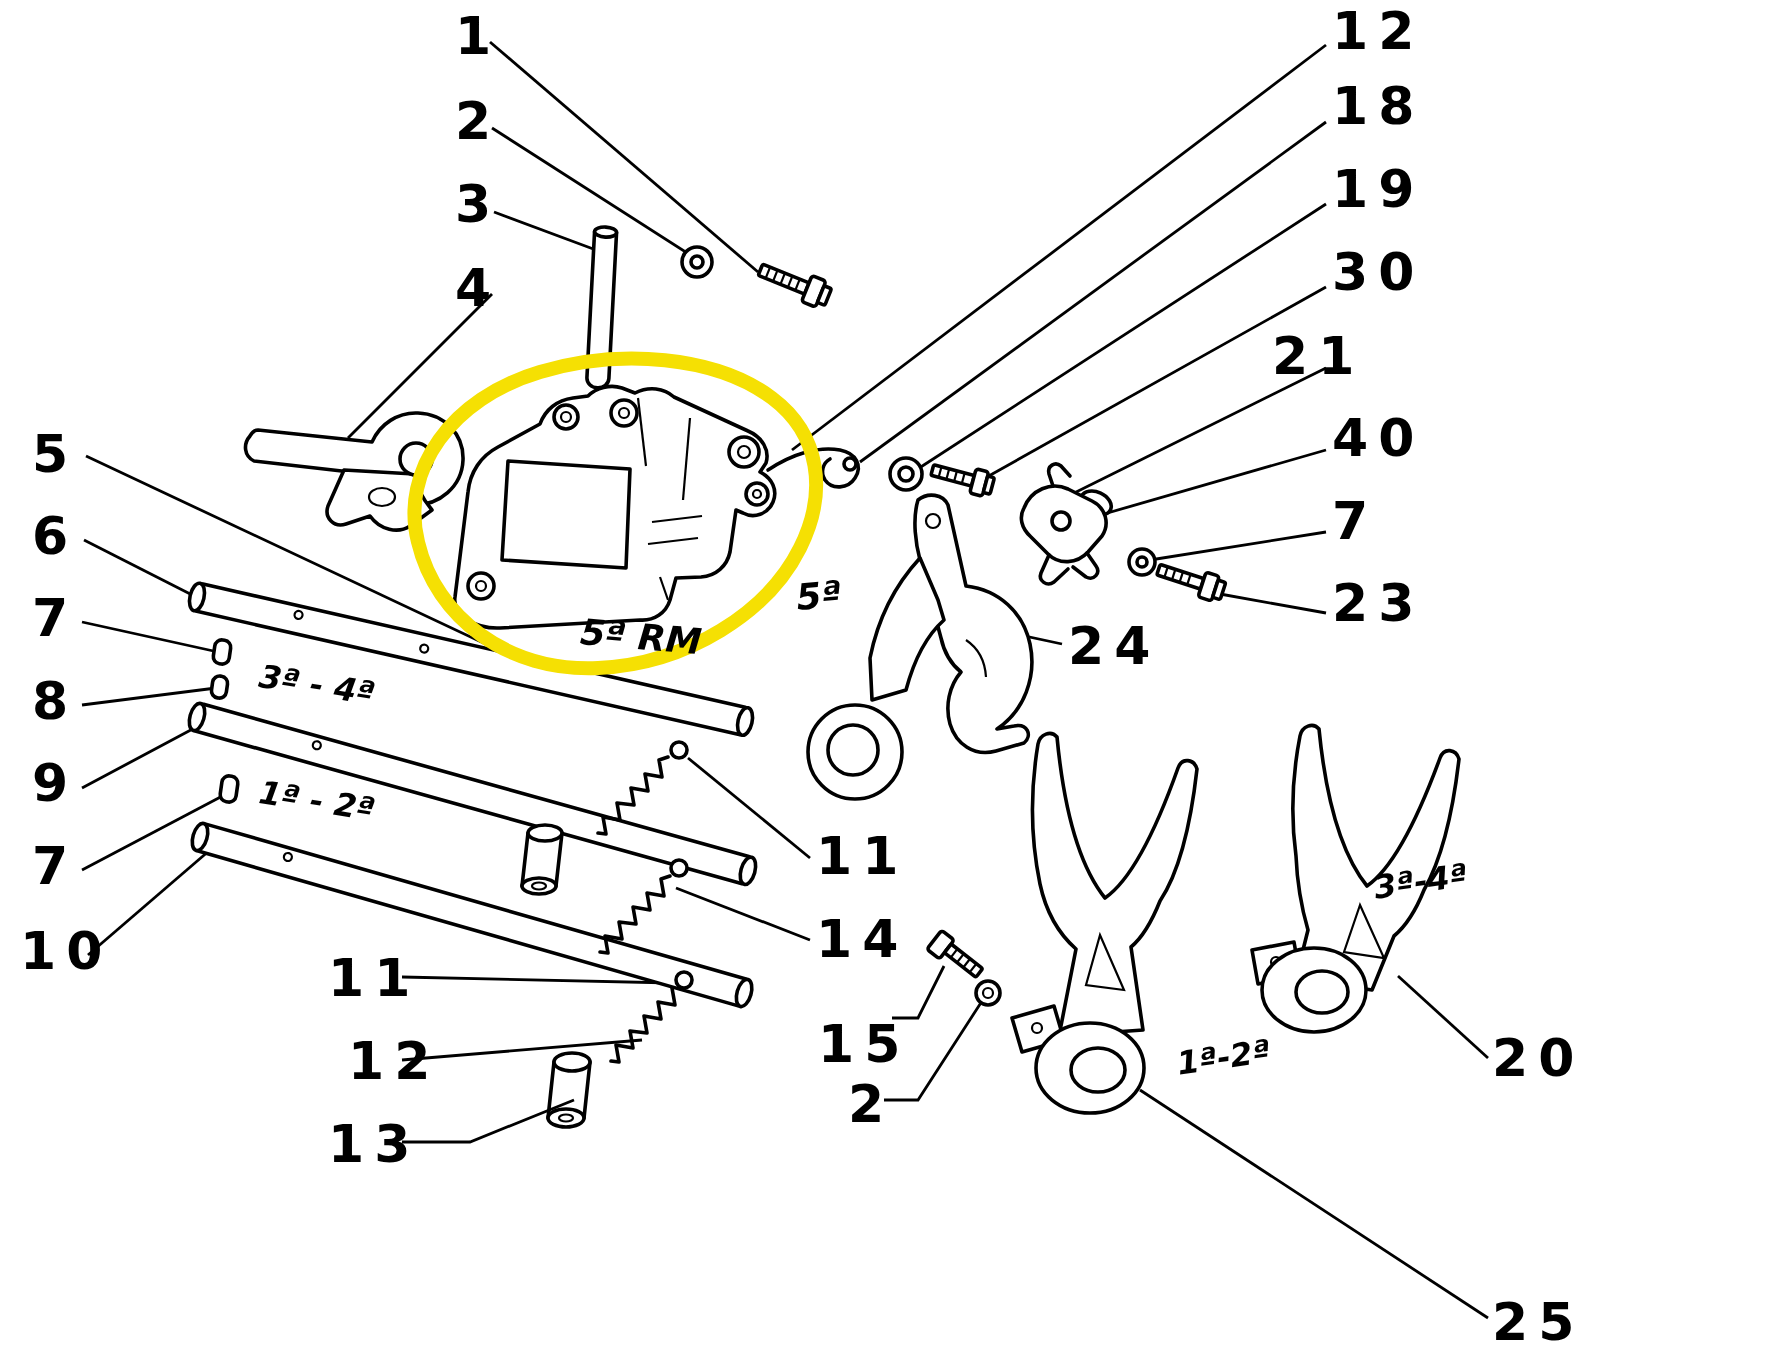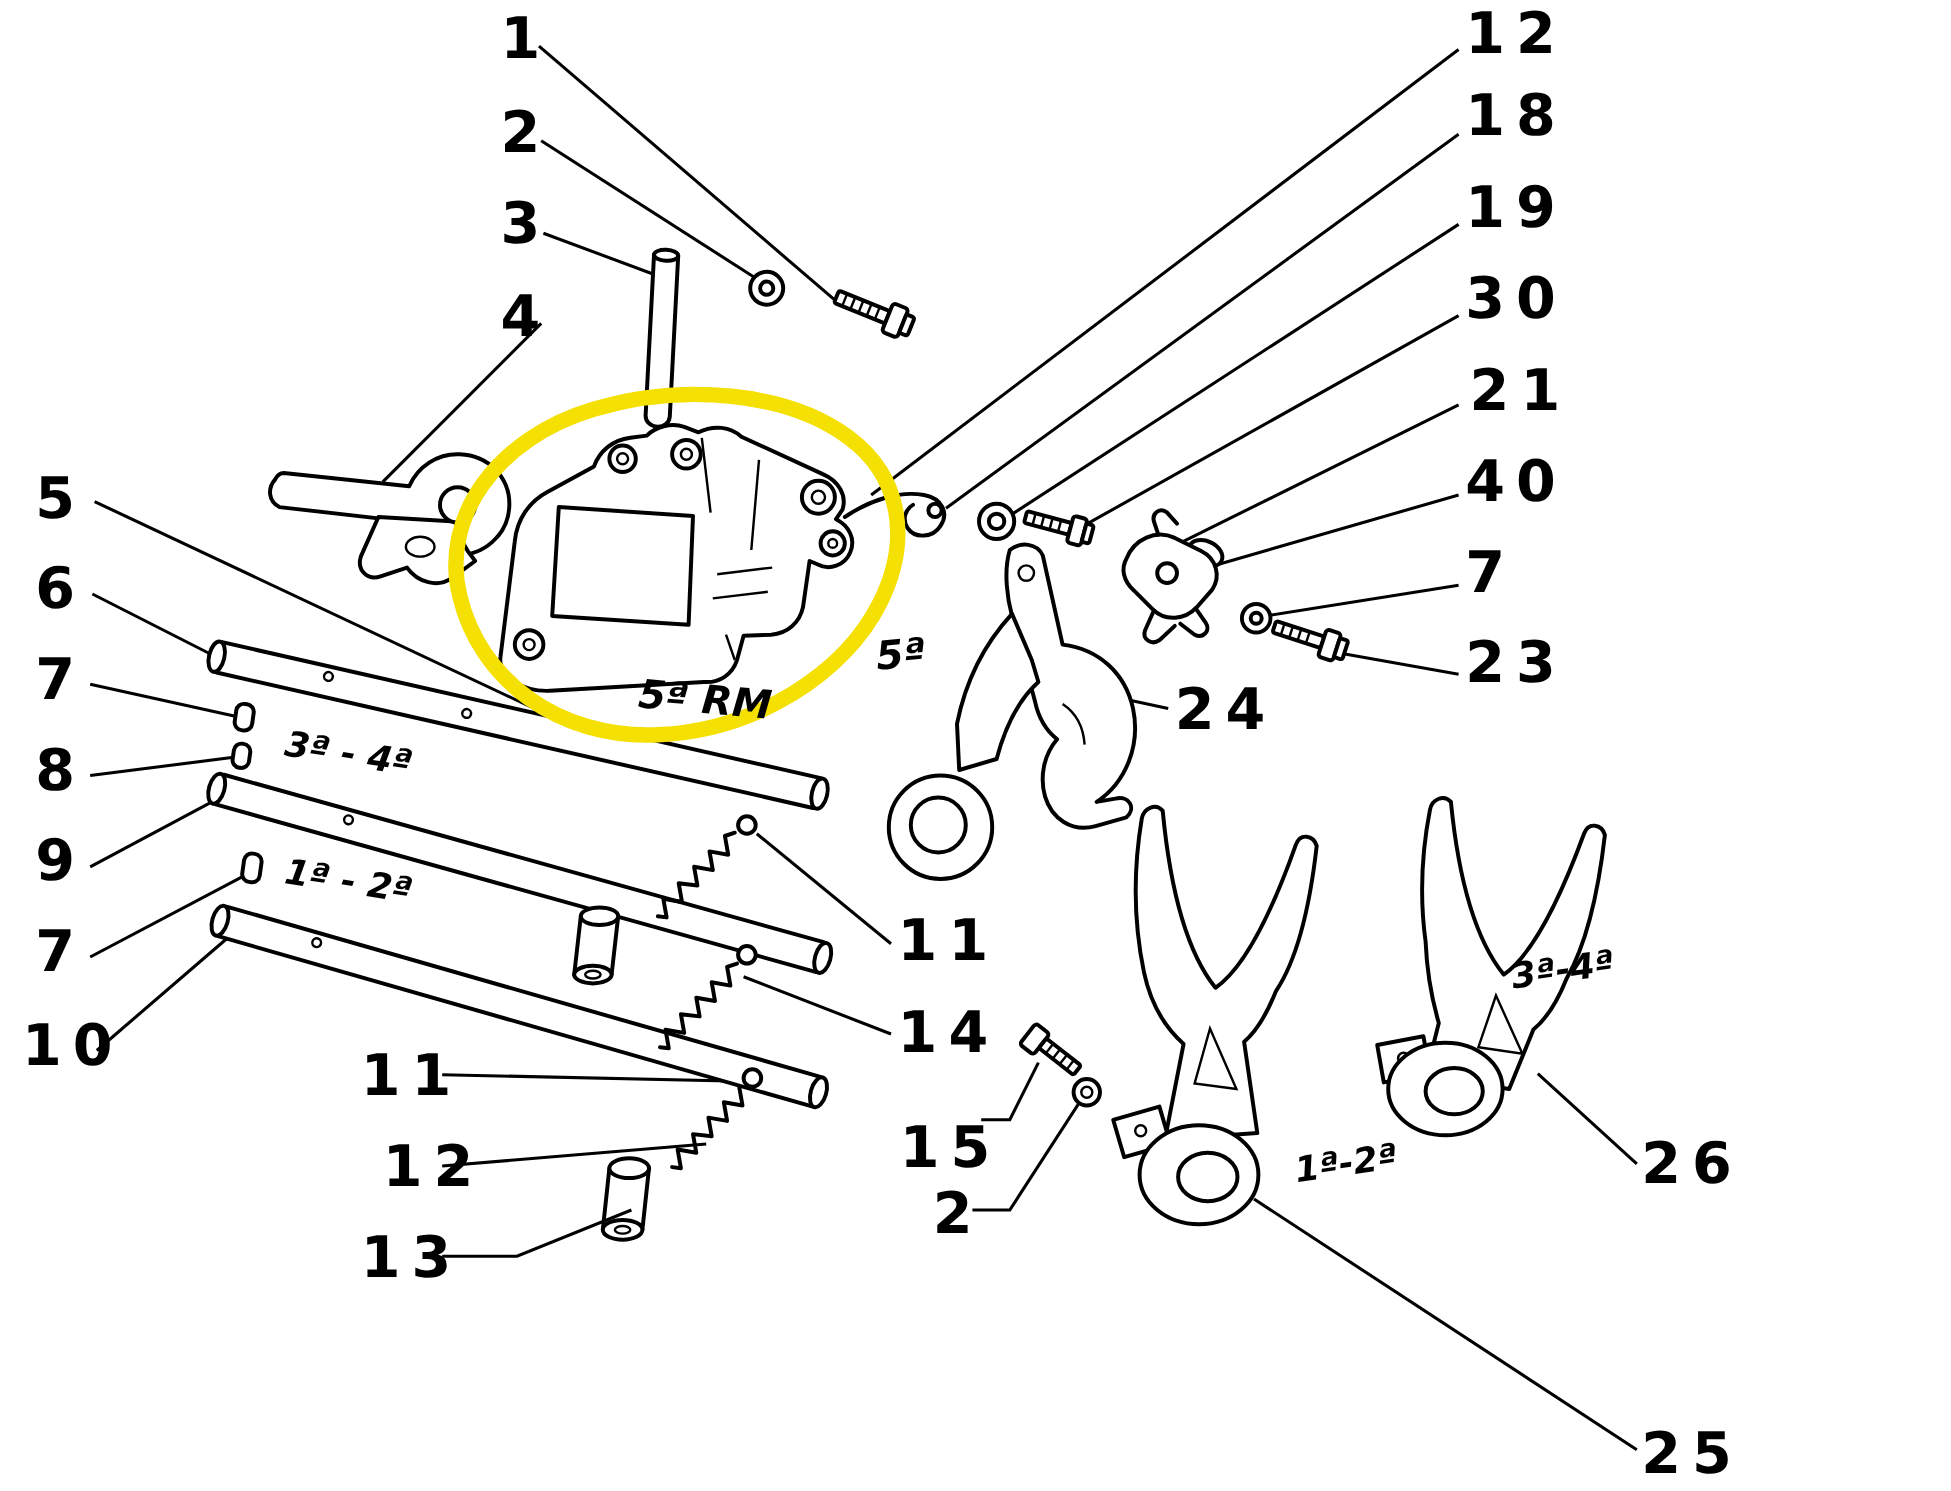--- a/index.html
+++ b/index.html
@@ -271,26 +271,26 @@
   <span class="callout" style="left:348px;top:1035px">12</span>
   <span class="callout" style="left:328px;top:1118px">13</span>
   <span class="callout" style="left:816px;top:830px">11</span>
   <span class="callout" style="left:816px;top:913px">14</span>
   <span class="callout" style="left:818px;top:1018px">15</span>
   <span class="callout" style="left:848px;top:1078px">2</span>
   <span class="callout" style="left:1332px;top:5px">12</span>
   <span class="callout" style="left:1332px;top:80px">18</span>
   <span class="callout" style="left:1332px;top:163px">19</span>
   <span class="callout" style="left:1332px;top:246px">30</span>
-  <span class="callout" style="left:1336px;top:330px">21</span>
+  <span class="callout" style="left:1272px;top:330px">21</span>
   <span class="callout" style="left:1332px;top:412px">40</span>
   <span class="callout" style="left:1332px;top:495px">7</span>
   <span class="callout" style="left:1332px;top:577px">23</span>
   <span class="callout" style="left:1068px;top:620px">24</span>
-  <span class="callout" style="left:1492px;top:1032px">26</span>
+  <span class="callout" style="left:1492px;top:1032px">20</span>
   <span class="callout" style="left:1492px;top:1296px">25</span>
 
   <span class="plabel" style="left:262px;top:660px;transform:rotate(9deg)">3ª - 4ª</span>
   <span class="plabel" style="left:262px;top:776px;transform:rotate(9deg)">1ª - 2ª</span>
   <span class="plabel big" style="left:582px;top:614px;transform:rotate(5deg)">5ª RM</span>
   <span class="plabel big" style="left:795px;top:580px;transform:rotate(-5deg)">5ª</span>
   <span class="plabel" style="left:1372px;top:872px;transform:rotate(-8deg)">3ª-4ª</span>
   <span class="plabel" style="left:1175px;top:1048px;transform:rotate(-8deg)">1ª-2ª</span>
 
 </div>

